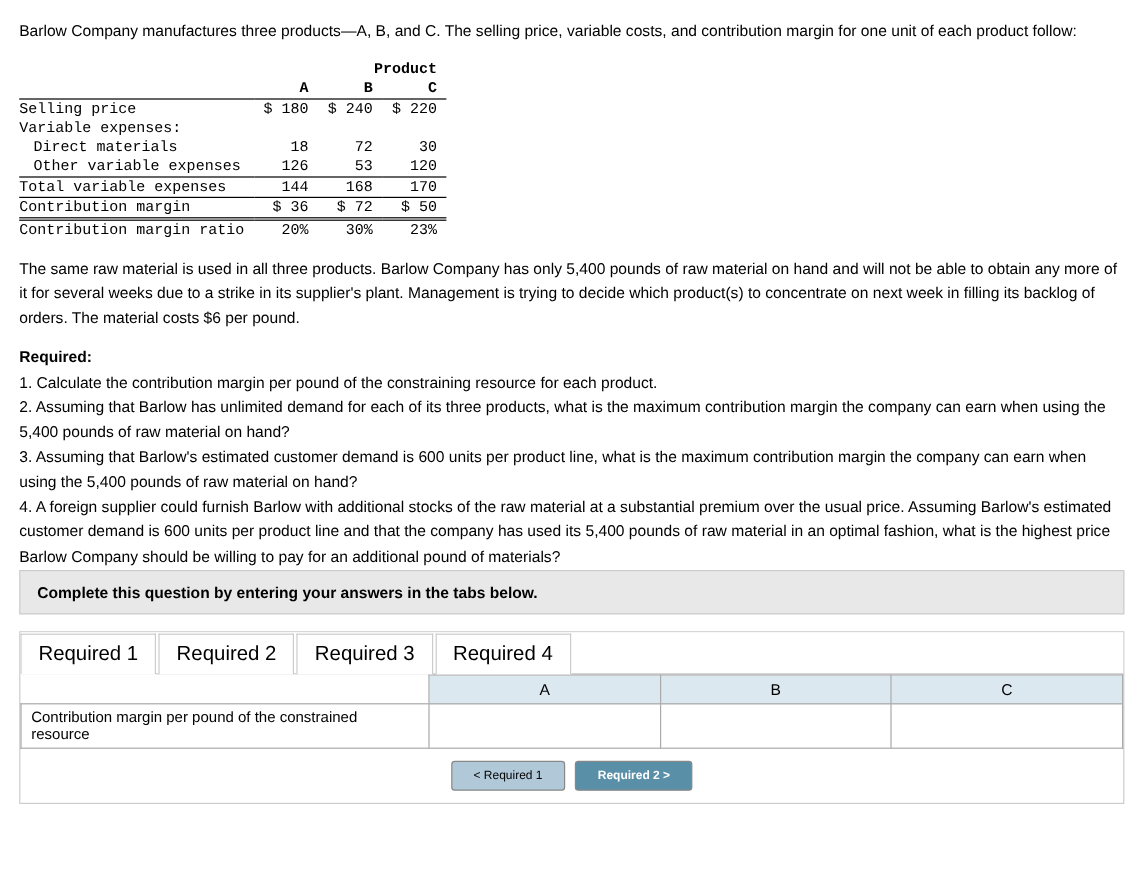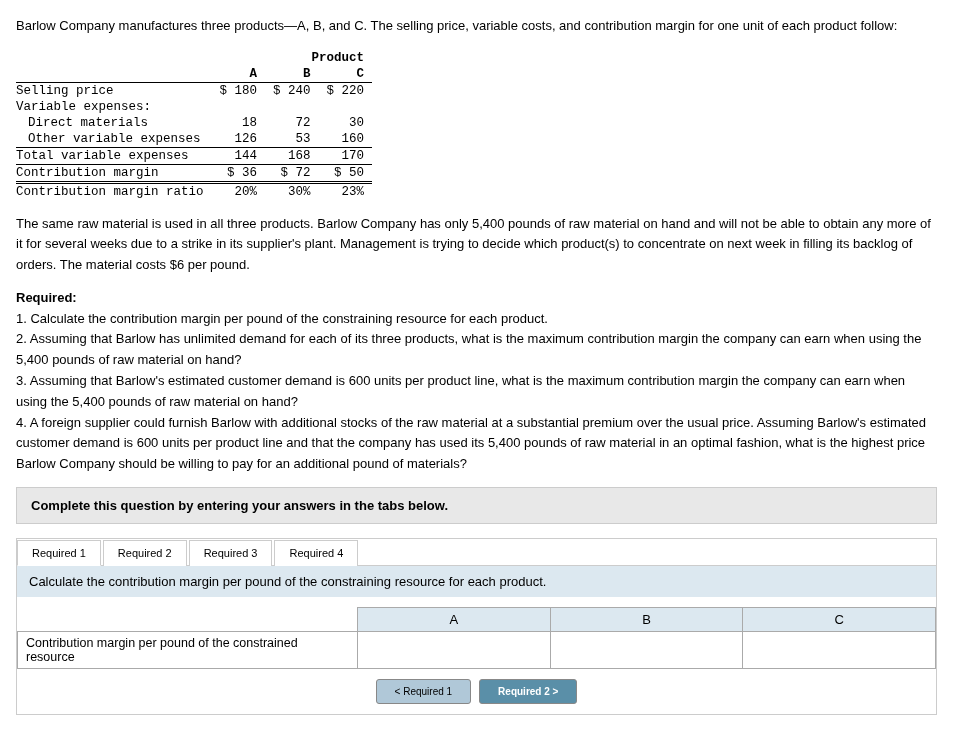--- a/index.html
+++ b/index.html
@@ -41,21 +41,20 @@
       border-bottom: 1px solid #000;
     }
     .border-double-bottom td {
       border-bottom: 3px double #000;
     }
     .body-text {
       line-height: 1.6;
       margin-bottom: 12px;
     }
     .required-section {
-      margin-bottom: 12px;
     }
     .required-section p {
       line-height: 1.6;
     }
     .complete-box {
       background: #e8e8e8;
       border: 1px solid #ccc;
       padding: 10px 14px;
       margin-bottom: 14px;
       font-weight: bold;
@@ -69,21 +68,21 @@
       display: flex;
       border-bottom: 1px solid #ccc;
       background: #fff;
     }
     .tab {
       padding: 6px 14px;
       border: 1px solid #ccc;
       border-bottom: none;
       cursor: pointer;
       background: #fff;
-      font-size: 11px;
+      font-size: 17px;
       margin-right: 2px;
       position: relative;
       top: 1px;
     }
     .tab.active {
       background: #fff;
       border-bottom: 1px solid #fff;
       z-index: 1;
     }
     .tab-content {
@@ -197,21 +196,21 @@
     <tr>
       <td class="indent1">Direct materials</td>
       <td>18</td>
       <td>72</td>
       <td>30</td>
     </tr>
     <tr class="border-bottom">
       <td class="indent1">Other variable expenses</td>
       <td>126</td>
       <td>53</td>
-      <td>160</td>
+      <td>120</td>
     </tr>
     <tr class="border-bottom">
       <td>Total variable expenses</td>
       <td>144</td>
       <td>168</td>
       <td>170</td>
     </tr>
     <tr class="border-double-bottom">
       <td>Contribution margin</td>
       <td>$ 36</td>
@@ -242,21 +241,20 @@
 </div>
 
 <div class="tabs-container">
   <div class="tabs-header">
     <div class="tab active">Required 1</div>
     <div class="tab">Required 2</div>
     <div class="tab">Required 3</div>
     <div class="tab">Required 4</div>
   </div>
   <div class="tab-content">
-    <div class="tab-instruction">Calculate the contribution margin per pound of the constraining resource for each product.</div>
     <table class="answer-table">
       <thead>
         <tr>
           <th></th>
           <th>A</th>
           <th>B</th>
           <th>C</th>
         </tr>
       </thead>
       <tbody>

